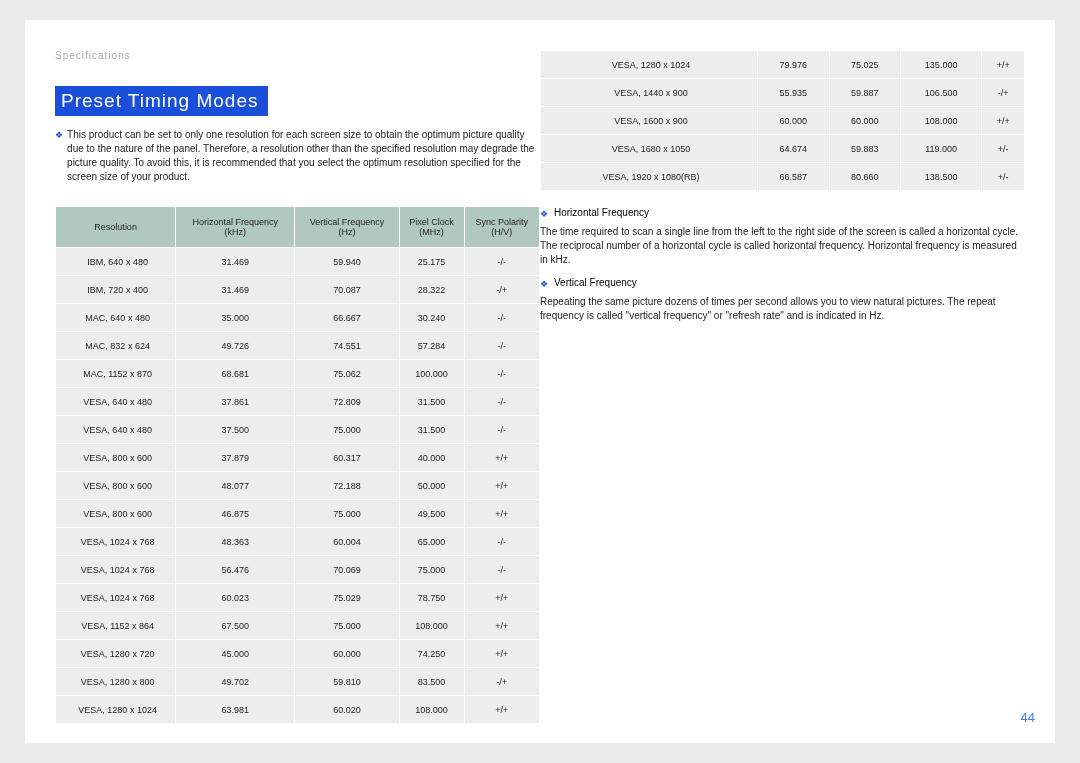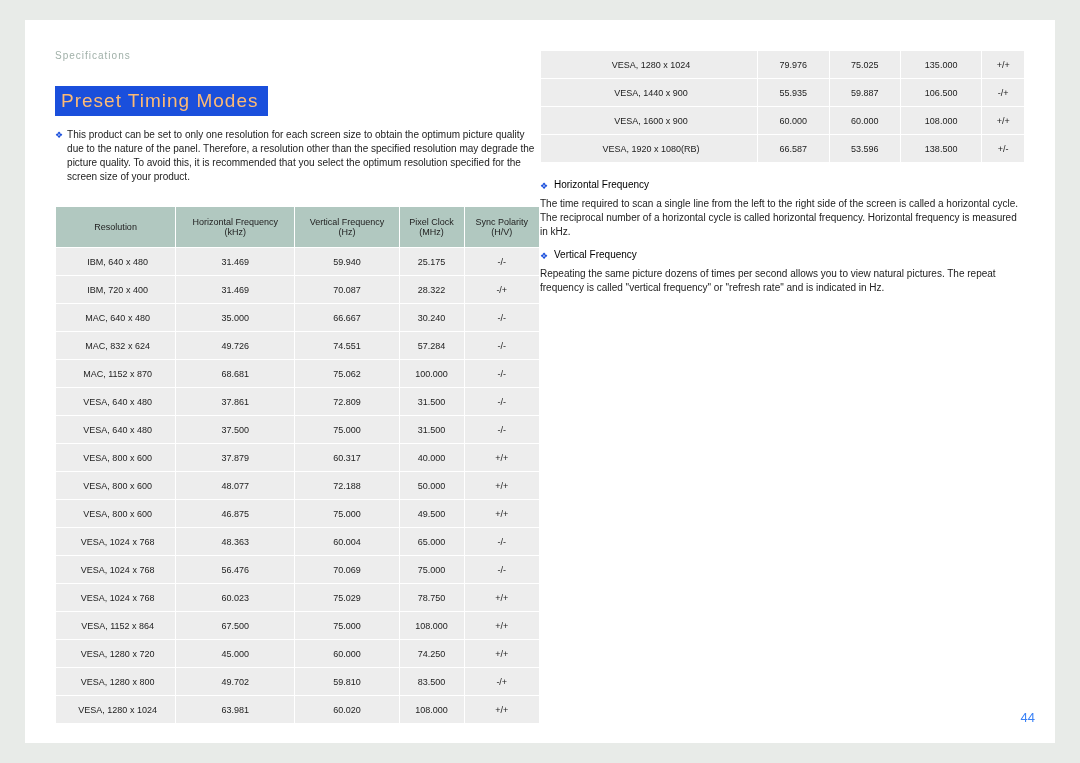--- a/index.html
+++ b/index.html
@@ -24,21 +24,21 @@
     .col { flex: 1; min-width: 0; }
     .breadcrumb {
       color: #a0b0a8;
       font-size: 10px;
       letter-spacing: 1px;
       margin-bottom: 25px;
     }
     .title-bar {
       display: inline-block;
       background: #1a4fdc;
-      color: #fdba74;
+      color: #ffffff;
       font-size: 19px;
       letter-spacing: 1px;
       padding: 4px 10px 4px 6px;
       margin-bottom: 12px;
     }
     .intro {
       font-size: 10px;
       color: #222;
       line-height: 1.4;
       margin-bottom: 22px;
@@ -254,23 +254,30 @@
               <td>-/+</td>
             </tr>
             <tr>
               <td>VESA, 1600 x 900</td>
               <td>60.000</td>
               <td>60.000</td>
               <td>108.000</td>
               <td>+/+</td>
             </tr>
             <tr>
+              <td>VESA, 1680 x 1050</td>
+              <td>64.674</td>
+              <td>59.883</td>
+              <td>119.000</td>
+              <td>+/-</td>
+            </tr>
+            <tr>
               <td>VESA, 1920 x 1080(RB)</td>
               <td>66.587</td>
-              <td>53.596</td>
+              <td>80.660</td>
               <td>138.500</td>
               <td>+/-</td>
             </tr>
           </tbody>
       </table>
       <div id="defs" style="margin-top:16px;">
           <div class="def-item">
             <div class="def-head">
               <span class="bullet">❖</span>
               <span>Horizontal Frequency</span>

